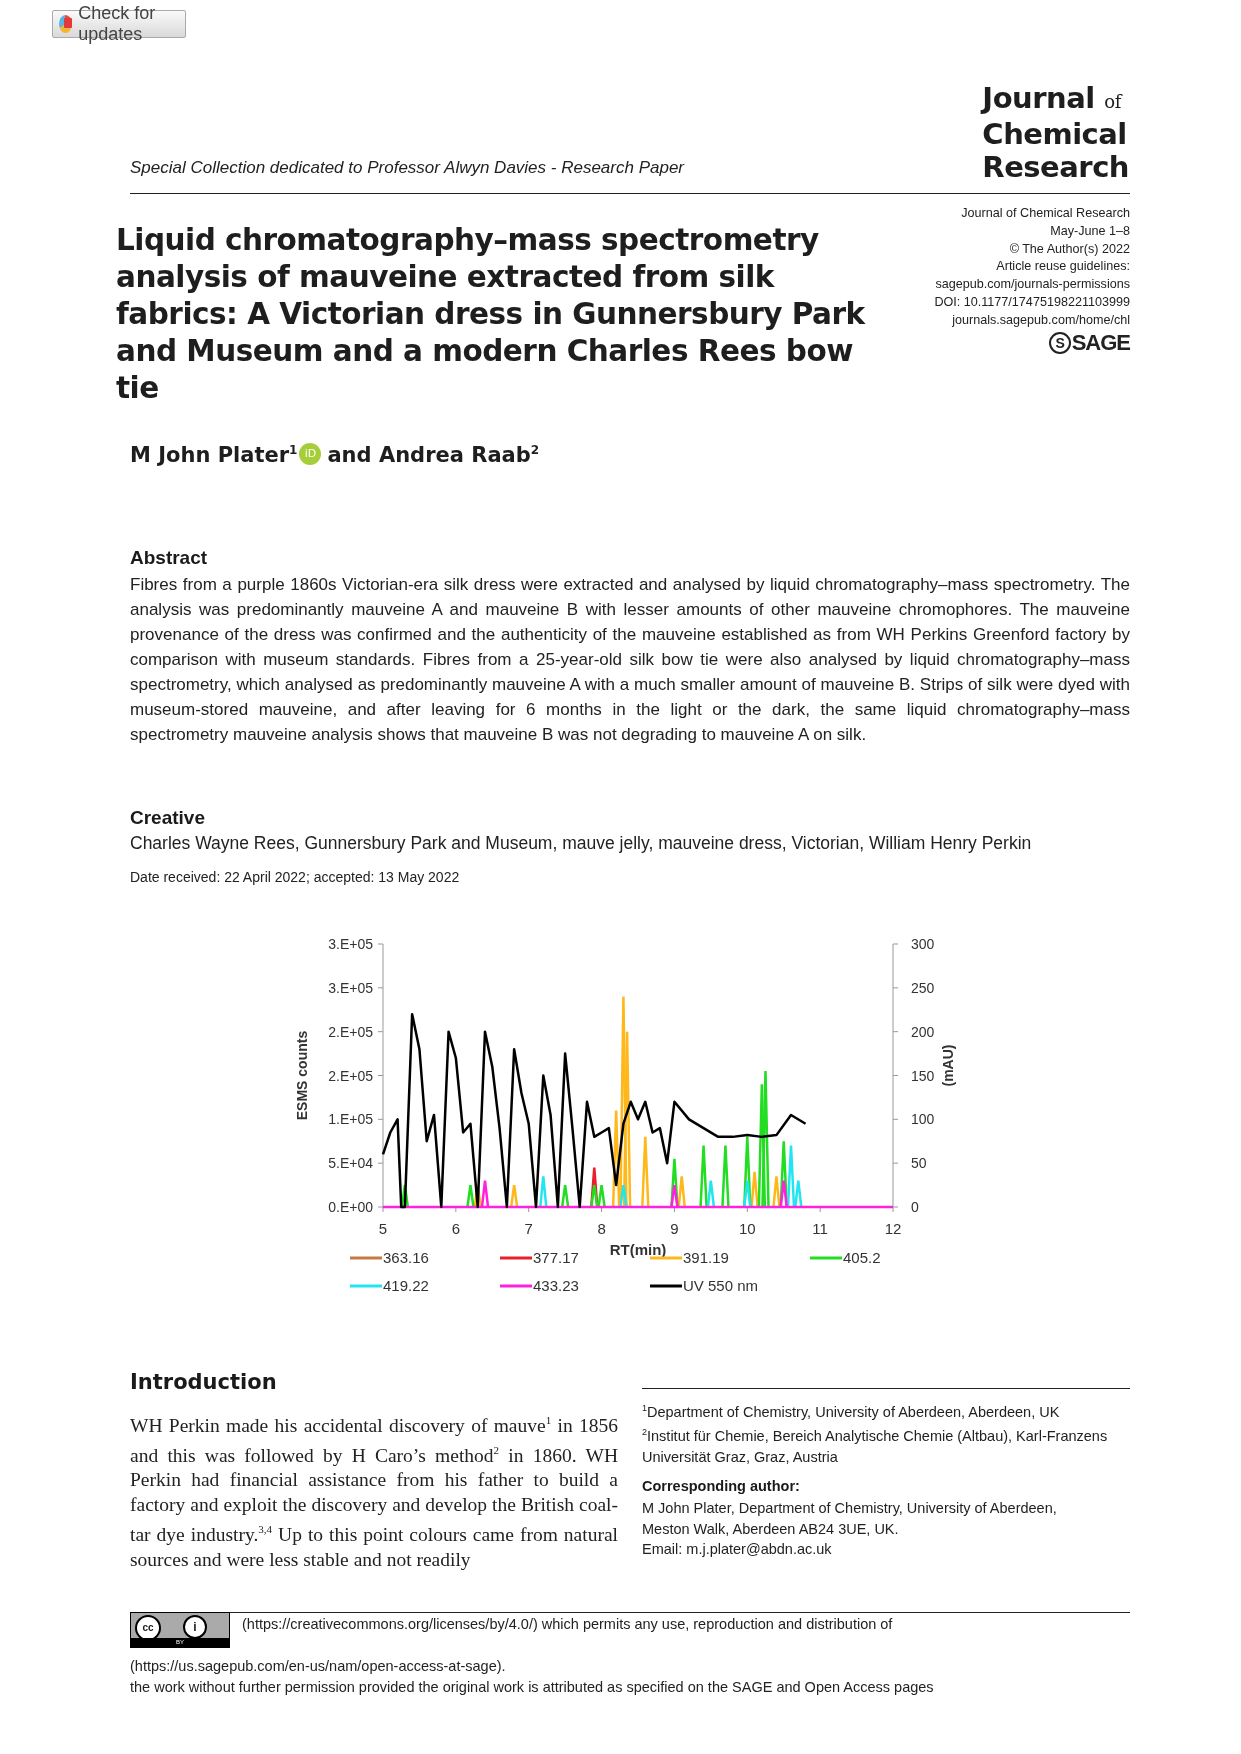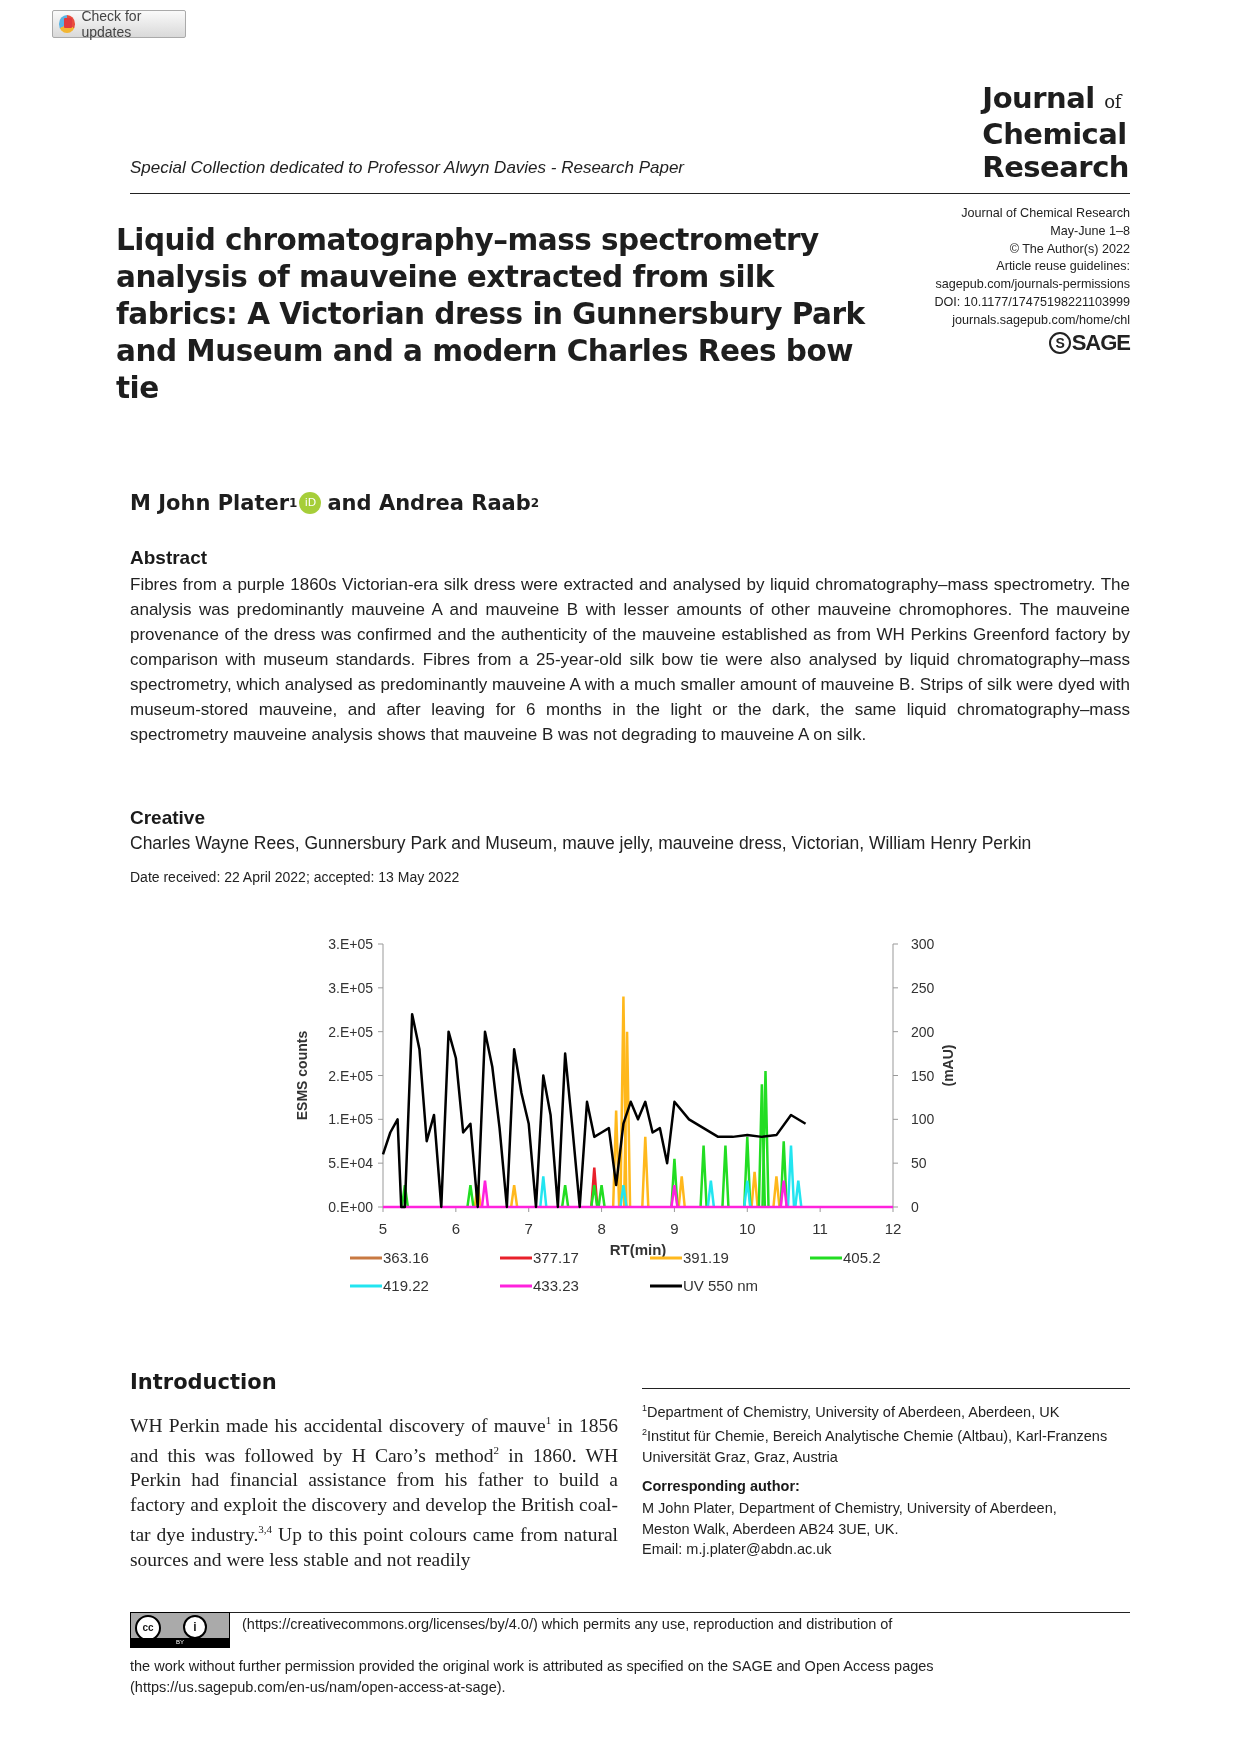--- a/index.html
+++ b/index.html
@@ -1,29 +1,29 @@
 <!DOCTYPE html>
 <html><head>
 <meta charset="utf-8">
 <style>
   html, body { margin:0; padding:0; background:#ffffff; }
   body { width:1241px; height:1754px; position:relative; overflow:hidden; font-family:"Liberation Sans", sans-serif; color:#1a1a1a; }
   .abs { position:absolute; }
-  .cfu { left:52px; top:10px; width:132px; height:26px; border:1px solid #aaa; border-radius:2px; background:linear-gradient(#fafafa,#d9d9d9); display:flex; align-items:center; font-size:14px; color:#444; }
+  .cfu { left:52px; top:10px; width:132px; height:26px; border:1px solid #aaa; border-radius:2px; background:linear-gradient(#fafafa,#d9d9d9); display:flex; align-items:center; font-size:18px; color:#444; }
   .cfu .ic { width:18px; height:18px; border-radius:50%; margin:0 6px 0 6px; background:conic-gradient(#e94c3d 0 33%, #f2b632 33% 66%, #5bb4e5 66% 100%); position:relative; }
   .cfu .ic::after { content:""; position:absolute; left:5px; top:3px; width:8px; height:10px; background:#e03a3e; border-radius:1px; }
   .jname { right:112px; top:82px; text-align:left; font-family:"DejaVu Sans", sans-serif; font-weight:bold; font-size:29px; line-height:33px; letter-spacing:-0.5px; color:#1e1e1e; }
   .jname .of { font-weight:normal; font-family:"DejaVu Serif", serif; font-size:18px; }
   .collection { left:130px; top:158px; font-style:italic; font-size:17px; color:#222; }
   .rule { left:130px; top:193px; width:1000px; height:1px; background:#222; }
   .title { left:116px; top:222px; width:760px; font-family:"DejaVu Sans", sans-serif; font-weight:bold; font-size:29.5px; line-height:37px; letter-spacing:-0.5px; color:#1e1e1e; }
   .meta { right:111px; top:205px; text-align:right; font-size:12.6px; line-height:17.8px; color:#222; }
   .sage { right:111px; top:330px; font-weight:bold; font-size:22px; letter-spacing:-1px; color:#222; display:flex; align-items:center; }
   .sage .s { display:inline-block; width:18px; height:18px; border-radius:50%; border:2px solid #222; font-size:14px; line-height:18px; text-align:center; margin-right:1px; }
-  .authors { left:130px; top:443px; font-family:"DejaVu Sans", sans-serif; font-weight:bold; font-size:21px; color:#1e1e1e; display:flex; align-items:center;margin-top:48px; }
+  .authors { left:130px; top:443px; font-family:"DejaVu Sans", sans-serif; font-weight:bold; font-size:21px; color:#1e1e1e; display:flex; align-items:flex-start; }
   .authors sup { font-size:12px; }
   .orcid { display:inline-block; width:22px; height:22px; border-radius:50%; background:#a6ce39; color:#fff; font-size:11px; line-height:22px; text-align:center; margin:0 6px 0 2px; font-weight:normal; }
   .h-abs { left:130px; top:547px; font-weight:bold; font-size:19px; }
   .abstract { left:130px; top:572px; width:1000px; font-size:17px; line-height:25px; text-align:justify; color:#222; }
   .h-kw { left:130px; top:807px; font-weight:bold; font-size:19px; }
   .kw { left:130px; top:833px; font-size:17.5px; color:#222; }
   .dates { left:130px; top:869px; font-size:14px; color:#222; }
   .chart { left:270px; top:920px; width:700px; height:420px; }
   .h-intro { left:130px; top:1370px; font-family:"DejaVu Sans", sans-serif; font-weight:bold; font-size:21px; }
   .intro { left:130px; top:1408px; width:488px; font-family:"Liberation Serif", serif; font-size:19.5px; line-height:25px; text-align:justify; color:#222; }
@@ -209,15 +209,15 @@
 <div class="abs rule3"></div>
 <div class="abs cc">
   <span class="c1">cc</span>
   <span class="c2">i</span>
   <span class="bar">BY</span>
 </div>
 <div class="abs lic1">
   <div>(https://creativecommons.org/licenses/by/4.0/) which permits any use, reproduction and distribution of</div>
 </div>
 <div class="abs lic2">
+  <div>(https://us.sagepub.com/en-us/nam/open-access-at-sage).</div>
   <div>the work without further permission provided the original work is attributed as specified on the SAGE and Open Access pages</div>
-  <div>(https://us.sagepub.com/en-us/nam/open-access-at-sage).</div>
 </div>
 
 </body></html>

